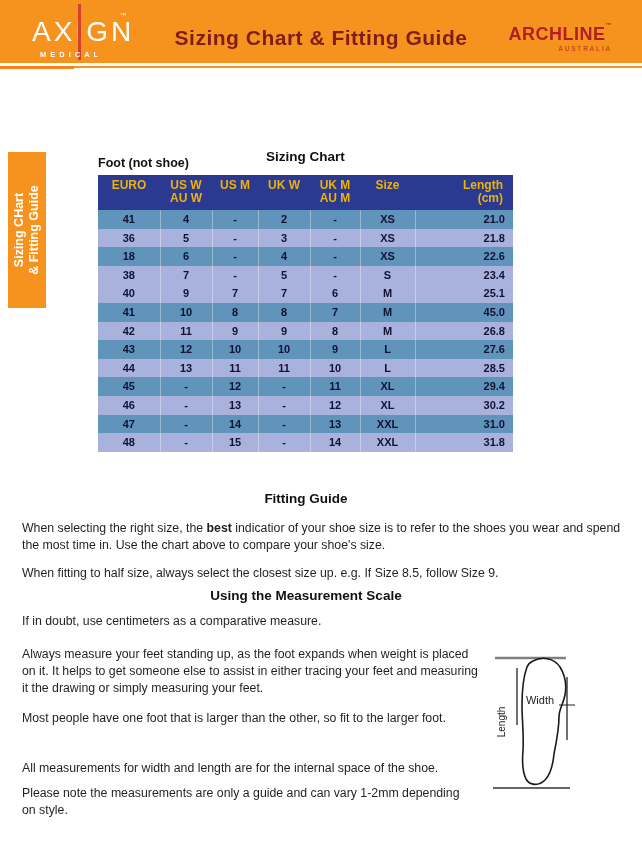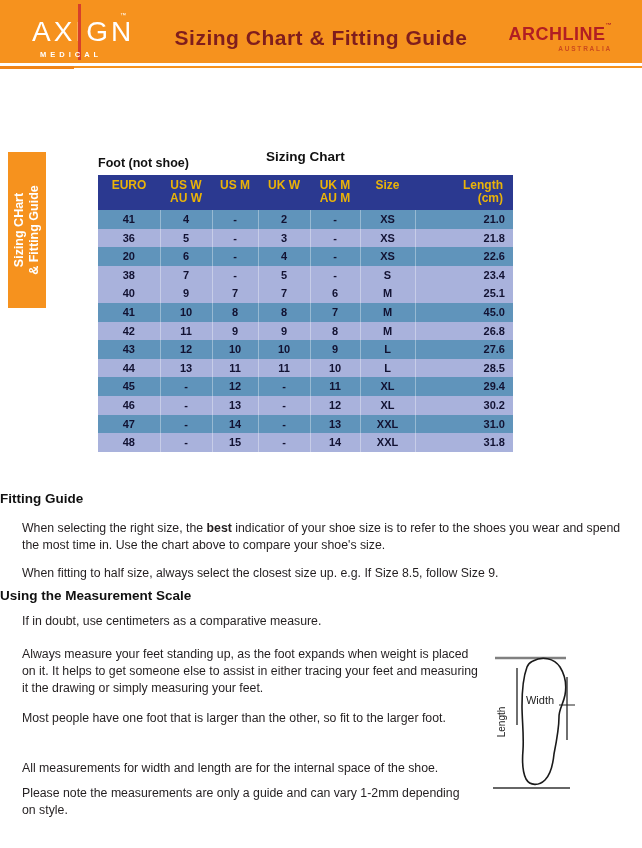--- a/index.html
+++ b/index.html
@@ -47,21 +47,21 @@
     vertical-align:top; padding-top:4px; height:35px; line-height:13px; text-align:center; }
   table.sizing thead th:last-child { text-align:right; padding-right:10px; }
   table.sizing td { height:18.6px; font-size:11px; font-weight:700; color:#121232;
     text-align:center; padding:0; line-height:18.6px; }
   table.sizing td:last-child { text-align:right; padding-right:8px; }
   table.sizing td + td { border-left:1px solid rgba(255,255,255,0.35); }
   table.sizing tr.dark td { background:#6094BB; }
   table.sizing tr.light td { background:#A9B2DC; }
 
   
-  .h-center { position:absolute; left:0; width:612px; text-align:left; font-size:13.5px; font-weight:700; color:#111; }
+  .h-center { position:absolute; left:0; width:612px; text-align:center; font-size:13.5px; font-weight:700; color:#111; }
   .para { position:absolute; left:22px; font-size:12.3px; line-height:17px; color:#231F20; white-space:pre-line; }
   .para b { font-weight:700; }
 
   
   .foot-diagram { position:absolute; left:488px; top:650px; }
 </style>
 </head>
 <body>
 
 <div class="page">
@@ -143,21 +143,21 @@
         <tr class="light">
           <td>36</td>
           <td>5</td>
           <td>-</td>
           <td>3</td>
           <td>-</td>
           <td>XS</td>
           <td>21.8</td>
         </tr>
         <tr class="dark">
-          <td>20</td>
+          <td>18</td>
           <td>6</td>
           <td>-</td>
           <td>4</td>
           <td>-</td>
           <td>XS</td>
           <td>22.6</td>
         </tr>
         <tr class="light">
           <td>38</td>
           <td>7</td>

